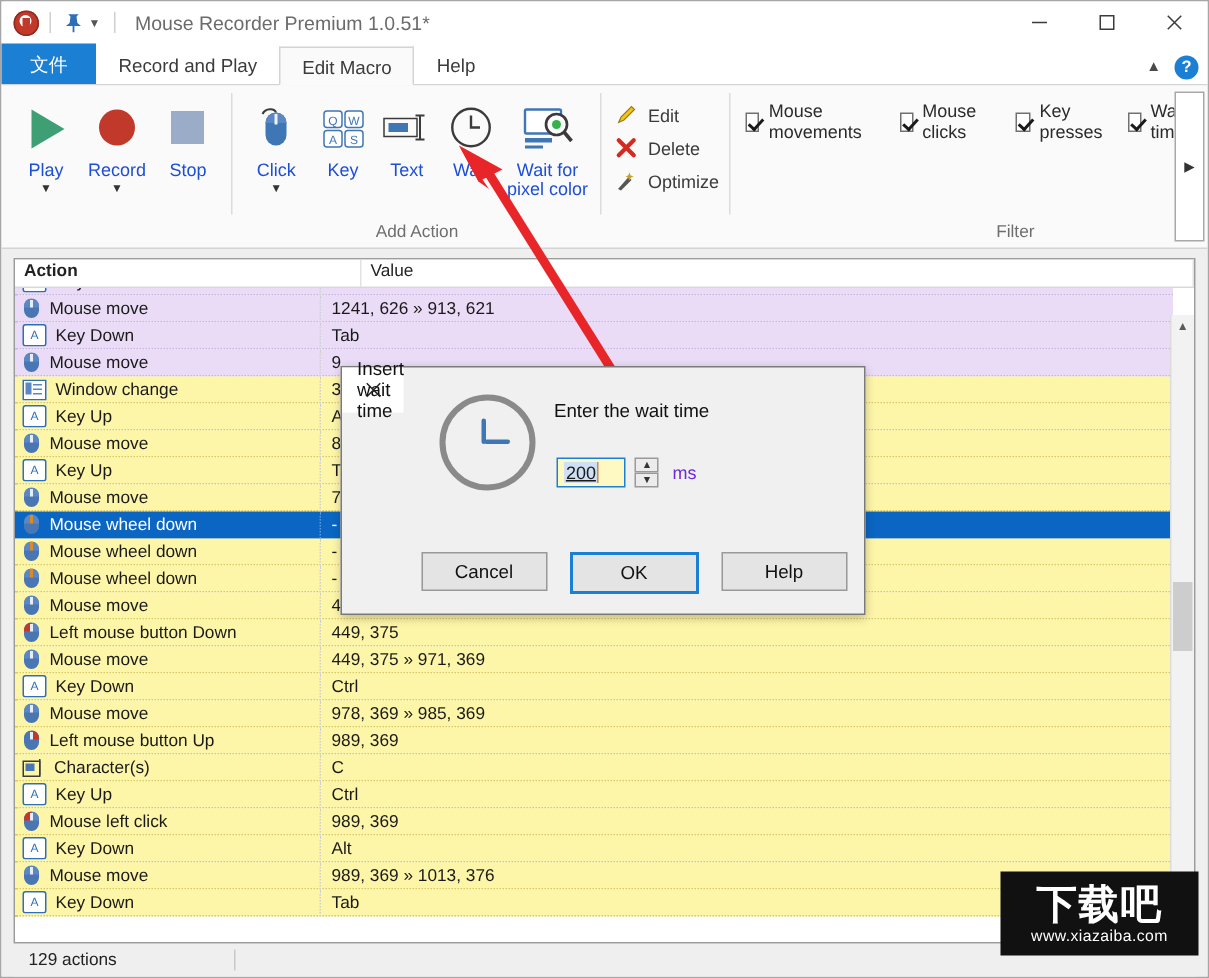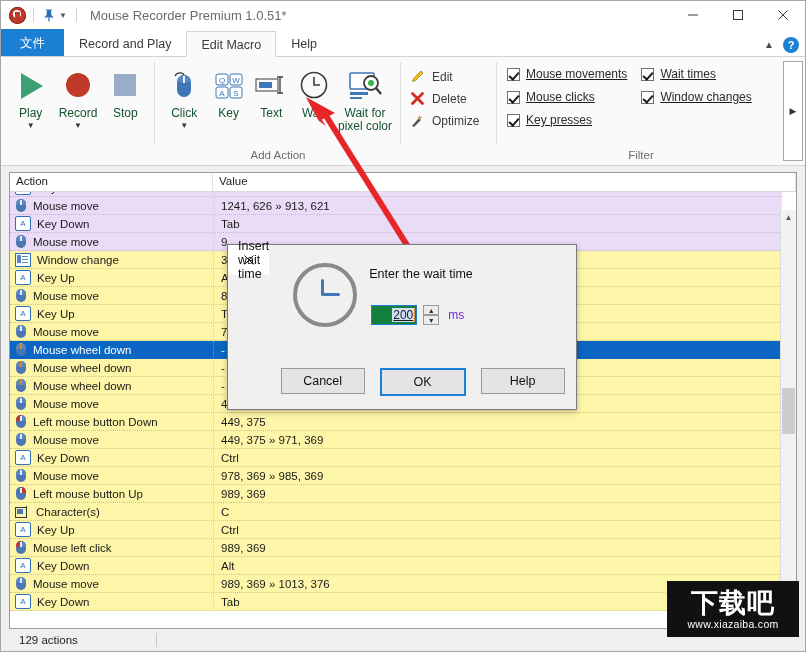--- a/index.html
+++ b/index.html
@@ -42,40 +42,40 @@
   .help-circle{width:16px;height:16px;border-radius:50%;background:#1b7fd4;color:#fff;font-size:11px;font-weight:bold;display:flex;align-items:center;justify-content:center;}
 
   
   .ribbon{height:108px;background:#fafafa;border-bottom:1px solid #d4d4d4;display:flex;position:relative;flex:0 0 108px;}
   .rgroup{display:flex;flex-direction:column;position:relative;padding-top:4px;}
   .rgroup .gsep{position:absolute;right:0;top:5px;bottom:22px;width:1px;background:#dcdcdc;}
   .gitems{display:flex;align-items:flex-start;padding:0 6px;}
   .glabel{text-align:center;color:#6e6e6e;font-size:11.5px;position:absolute;bottom:4px;left:0;right:0;}
   .bigbtn{width:58px;display:flex;flex-direction:column;align-items:center;padding-top:4px;cursor:default;}
   .bigbtn .ic{height:42px;display:flex;align-items:center;justify-content:center;}
-  .bigbtn .lbl{font-size:12px;color:#14532d;text-align:center;line-height:13px;}
+  .bigbtn .lbl{font-size:12px;color:#1d4ed8;text-align:center;line-height:13px;}
   .bigbtn .drop{font-size:8px;color:#333;line-height:10px;margin-top:1px;}
 
   .smallcol{display:flex;flex-direction:column;padding:6px 0 0 8px;gap:3px;}
   .smallbtn{display:flex;align-items:center;gap:6px;height:19px;font-size:12px;color:#3b3b3b;padding-right:8px;}
   .smallbtn .sic{width:17px;height:17px;display:flex;align-items:center;justify-content:center;}
 
   .filtercol{display:flex;padding:6px 0 0 10px;gap:14px;}
-  .fcol{display:flex;flex-direction:column;gap:9px;text-decoration:underline;}
+  .fcol{display:flex;flex-direction:row;gap:22px;}
   .chkrow{display:flex;align-items:center;gap:6px;font-size:12px;color:#2b2b2b;}
   .chkbox{width:13px;height:13px;border:1px solid #707070;background:#fff;position:relative;box-sizing:border-box;}
   .chkbox::after{content:"";position:absolute;left:3px;top:1px;width:4px;height:8px;border:solid #1a1a1a;border-width:0 2px 2px 0;transform:rotate(42deg);}
   .ribbon-overflow{position:absolute;right:2px;top:4px;bottom:4px;width:18px;border:1px solid #a8a8a8;background:#fff;display:flex;align-items:center;justify-content:center;color:#333;font-size:9px;}
 
   
   .bodyarea{flex:1 1 auto;background:#efefef;padding:6px 8px 0 8px;box-sizing:border-box;position:relative;display:flex;flex-direction:column;}
   .listwrap{flex:1 1 auto;border:1px solid #9c9c9c;background:#fff;position:relative;overflow:hidden;display:flex;flex-direction:column;}
   .lhead{height:18px;background:#fff;border-bottom:1px solid #d9d9d9;display:flex;flex:0 0 18px;}
   .lhead .hc{font-size:11.5px;color:#222;padding:2px 0 0 6px;box-sizing:border-box;border-right:1px solid #e2e2e2;}
-  .hc.c1{width:203px;}
+  .hc.c1{width:231px;font-weight:bold;}
   .hc.c2{flex:1;}
   .lbodyclip{flex:1 1 auto;position:relative;overflow:hidden;}
   .rows{position:absolute;left:0;right:14px;top:-13px;}
   .row{height:18px;display:flex;align-items:center;box-sizing:border-box;border-bottom:1px dotted #d8c86a;}
   .row.v-purple{background:#eadcf7;border-bottom:1px dotted #c9b6de;}
   .row.v-yellow{background:#fdf5a8;}
   .row.v-sel{background:#0a66c2;color:#fff;border-bottom:1px solid #0a66c2;}
   .cellA{width:203px;display:flex;align-items:center;gap:6px;padding-left:5px;box-sizing:border-box;overflow:hidden;white-space:nowrap;}
   .cellA .txt{font-size:11.5px;}
   .cellV{flex:1;font-size:11.5px;padding-left:7px;white-space:nowrap;overflow:hidden;border-left:1px dotted #cfcfcf;height:18px;line-height:18px;box-sizing:border-box;}
@@ -112,21 +112,21 @@
   
   .dlg{position:absolute;left:226px;top:243px;width:348px;height:164px;background:#f0f0f0;border:1px solid #7a7a7a;box-shadow:0 2px 6px rgba(0,0,0,.25);z-index:60;display:flex;flex-direction:row;}
   .dlg-title{height:30px;background:#fff;display:flex;align-items:center;padding-left:10px;font-size:12.5px;color:#111;flex:0 0 30px;position:relative;}
   .dlg-close{position:absolute;right:0;top:0;width:40px;height:30px;display:flex;align-items:center;justify-content:center;}
   .dlg-body{flex:1;position:relative;}
   .clock{position:absolute;left:24px;top:18px;width:56px;height:56px;border-radius:50%;border:4px solid #8a8a8a;background:#f0f0f0;}
   .clock .hh{position:absolute;left:24px;top:12px;width:3px;height:17px;background:#3f76b5;border-radius:2px;}
   .clock .mh{position:absolute;left:26px;top:26px;width:17px;height:3px;background:#3f76b5;border-radius:2px;}
   .dlg-lbl{position:absolute;left:100px;top:22px;font-size:12.5px;color:#111;}
   .spin-wrap{position:absolute;left:102px;top:60px;display:flex;align-items:center;}
-  .spin-inp{width:46px;height:20px;border:1px solid #1b7fd4;background:#15803d;display:flex;align-items:center;padding-left:20px;box-sizing:border-box;text-decoration:underline;}
+  .spin-inp{width:46px;height:20px;border:1px solid #1b7fd4;background:#fef9c3;display:flex;align-items:center;padding-left:4px;box-sizing:border-box;text-decoration:underline;}
   .spin-inp .selnum{background:#cfe0f5;color:#1a1a1a;font-size:12px;padding:0 1px;border-right:1px solid #e08a2e;}
   .spin-btns{display:flex;flex-direction:column;margin-left:6px;}
   .spin-b{width:16px;height:10px;border:1px solid #9a9a9a;background:#ececec;display:flex;align-items:center;justify-content:center;font-size:7px;color:#333;box-sizing:border-box;}
   .ms{margin-left:9px;font-size:12px;color:#6d28d9;}
   .dlg-btns{position:absolute;left:0;right:0;bottom:13px;display:flex;justify-content:center;gap:15px;}
   .dbtn{width:82px;height:24px;border:1px solid #999;background:#e4e4e4;font-size:12.5px;color:#111;display:flex;align-items:center;justify-content:center;}
   .dbtn.primary{border:2px solid #1b7fd4;}
 
   
   .watermark{position:absolute;right:6px;bottom:14px;width:132px;height:56px;background:#111;z-index:70;display:flex;flex-direction:column;align-items:center;justify-content:center;}

